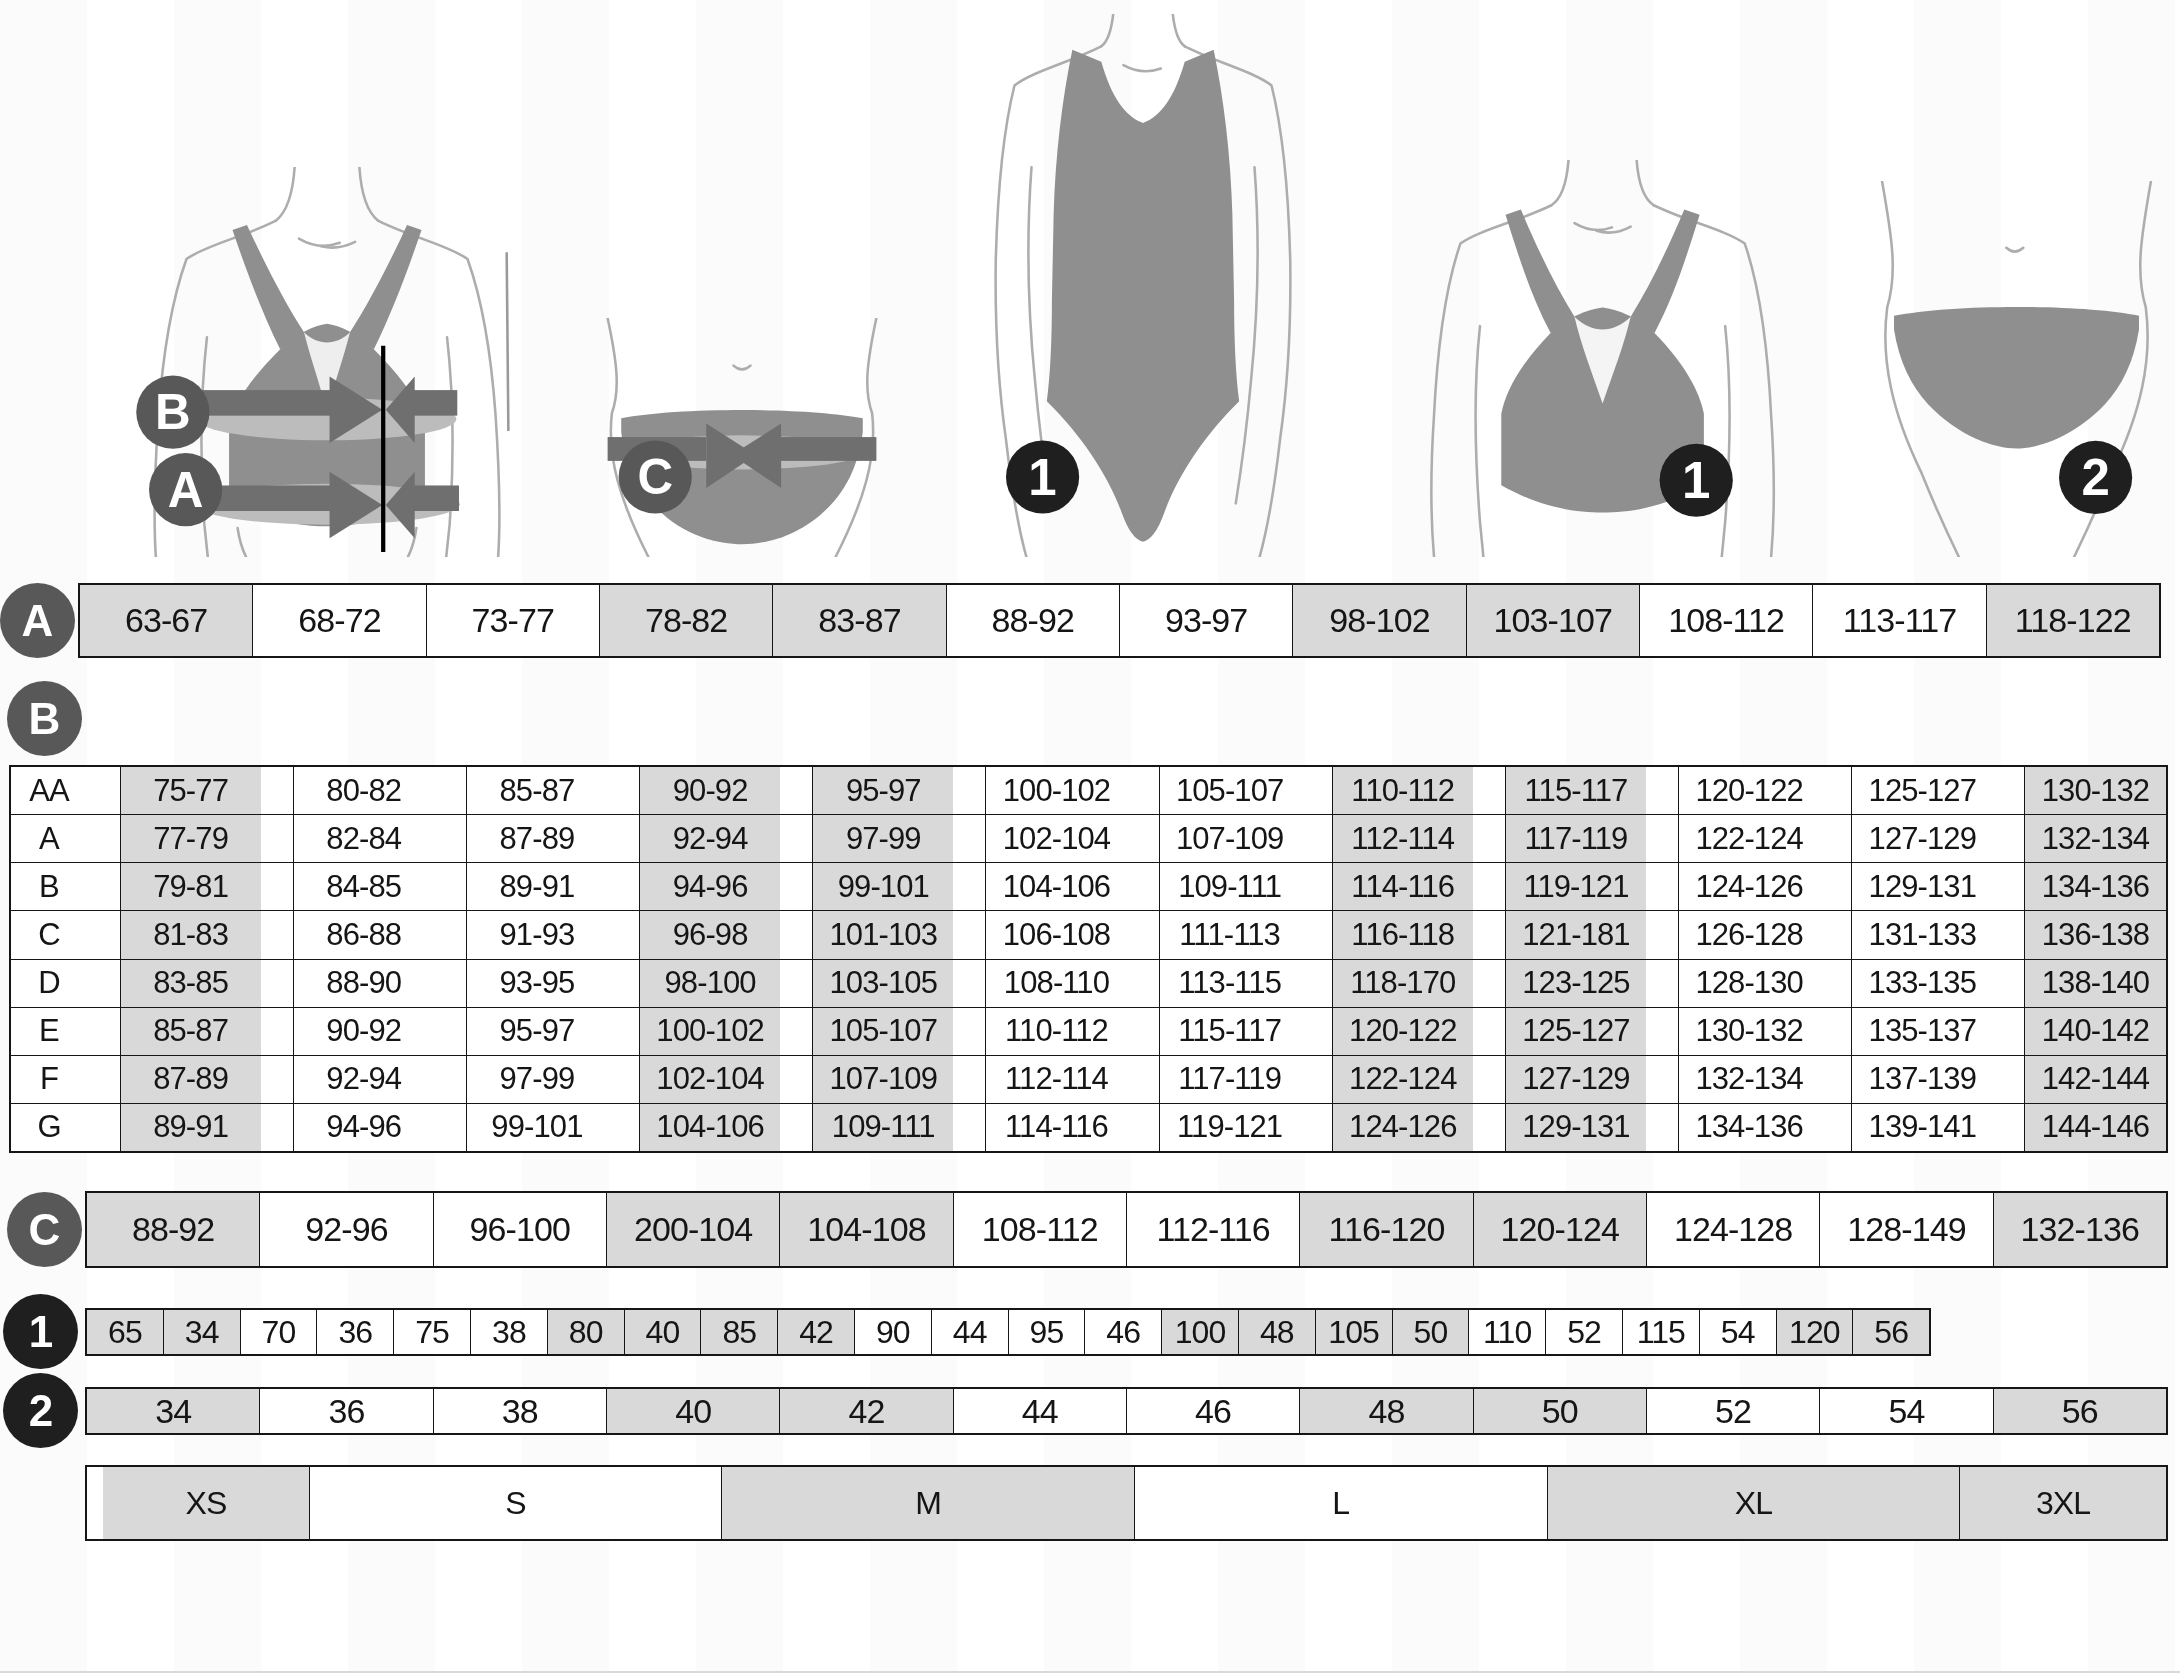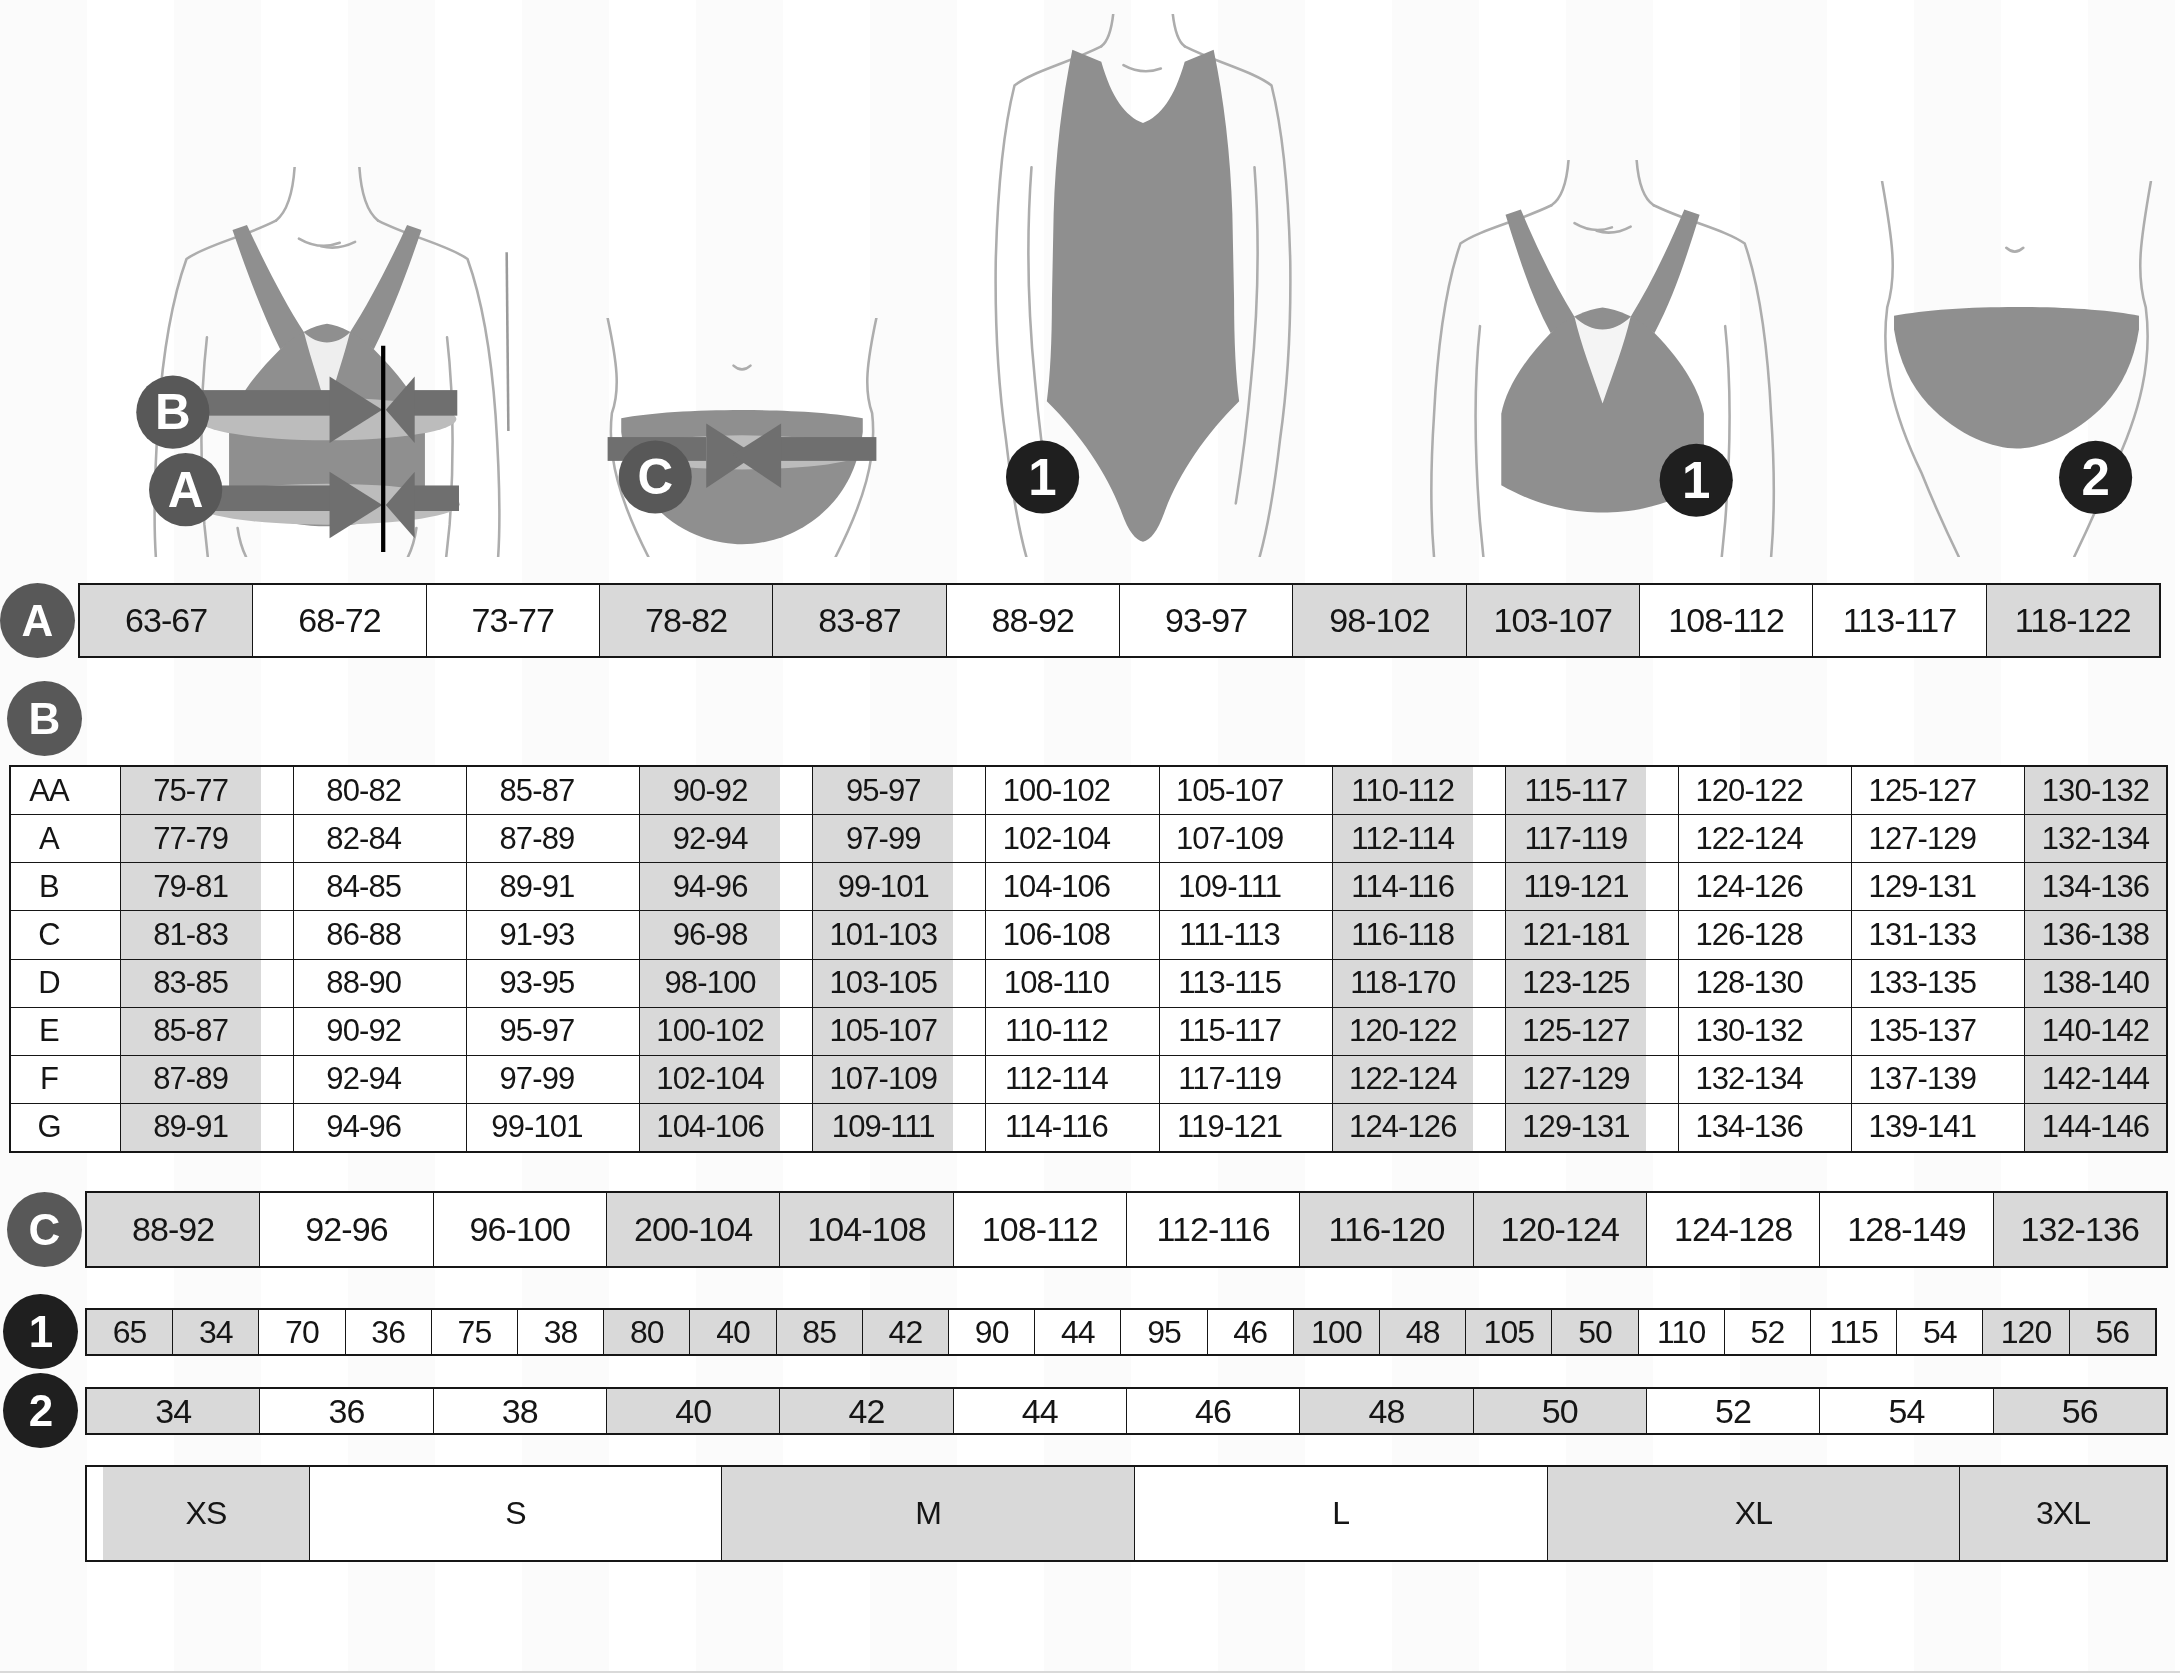--- a/index.html
+++ b/index.html
@@ -322,21 +322,21 @@
       <div class="cell shaded">104-108</div>
       <div class="cell">108-112</div>
       <div class="cell">112-116</div>
       <div class="cell shaded">116-120</div>
       <div class="cell shaded">120-124</div>
       <div class="cell">124-128</div>
       <div class="cell">128-149</div>
       <div class="cell shaded">132-136</div>
     </div>
 
-  <div id="row-bra-sizes" class="trow half" style="left:85px;top:1308px;width:2072px;height:48px;">
+  <div id="row-bra-sizes" class="trow half" style="left:85px;top:1308px;width:1846px;height:48px;">
       <div class="cell shaded">65</div>
       <div class="cell shaded">34</div>
       <div class="cell">70</div>
       <div class="cell">36</div>
       <div class="cell">75</div>
       <div class="cell">38</div>
       <div class="cell shaded">80</div>
       <div class="cell shaded">40</div>
       <div class="cell shaded">85</div>
       <div class="cell shaded">42</div>
@@ -364,21 +364,21 @@
       <div class="cell shaded">42</div>
       <div class="cell">44</div>
       <div class="cell">46</div>
       <div class="cell shaded">48</div>
       <div class="cell shaded">50</div>
       <div class="cell">52</div>
       <div class="cell">54</div>
       <div class="cell shaded">56</div>
     </div>
 
-  <div id="row-letter-sizes" class="trow sizes" style="left:85px;top:1465px;width:2083px;height:97px;padding-left:16px;">
+  <div id="row-letter-sizes" class="trow sizes" style="left:85px;top:1465px;width:2083px;height:76px;padding-left:16px;">
       <div class="cell shaded" style="flex-grow: 1;">XS</div>
       <div class="cell" style="flex-grow: 2;">S</div>
       <div class="cell shaded" style="flex-grow: 2;">M</div>
       <div class="cell" style="flex-grow: 2;">L</div>
       <div class="cell shaded" style="flex-grow: 2;">XL</div>
       <div class="cell shaded" style="flex-grow: 1;">3XL</div>
     </div>
 
   <div class="bottom-line"></div>
 </div>

